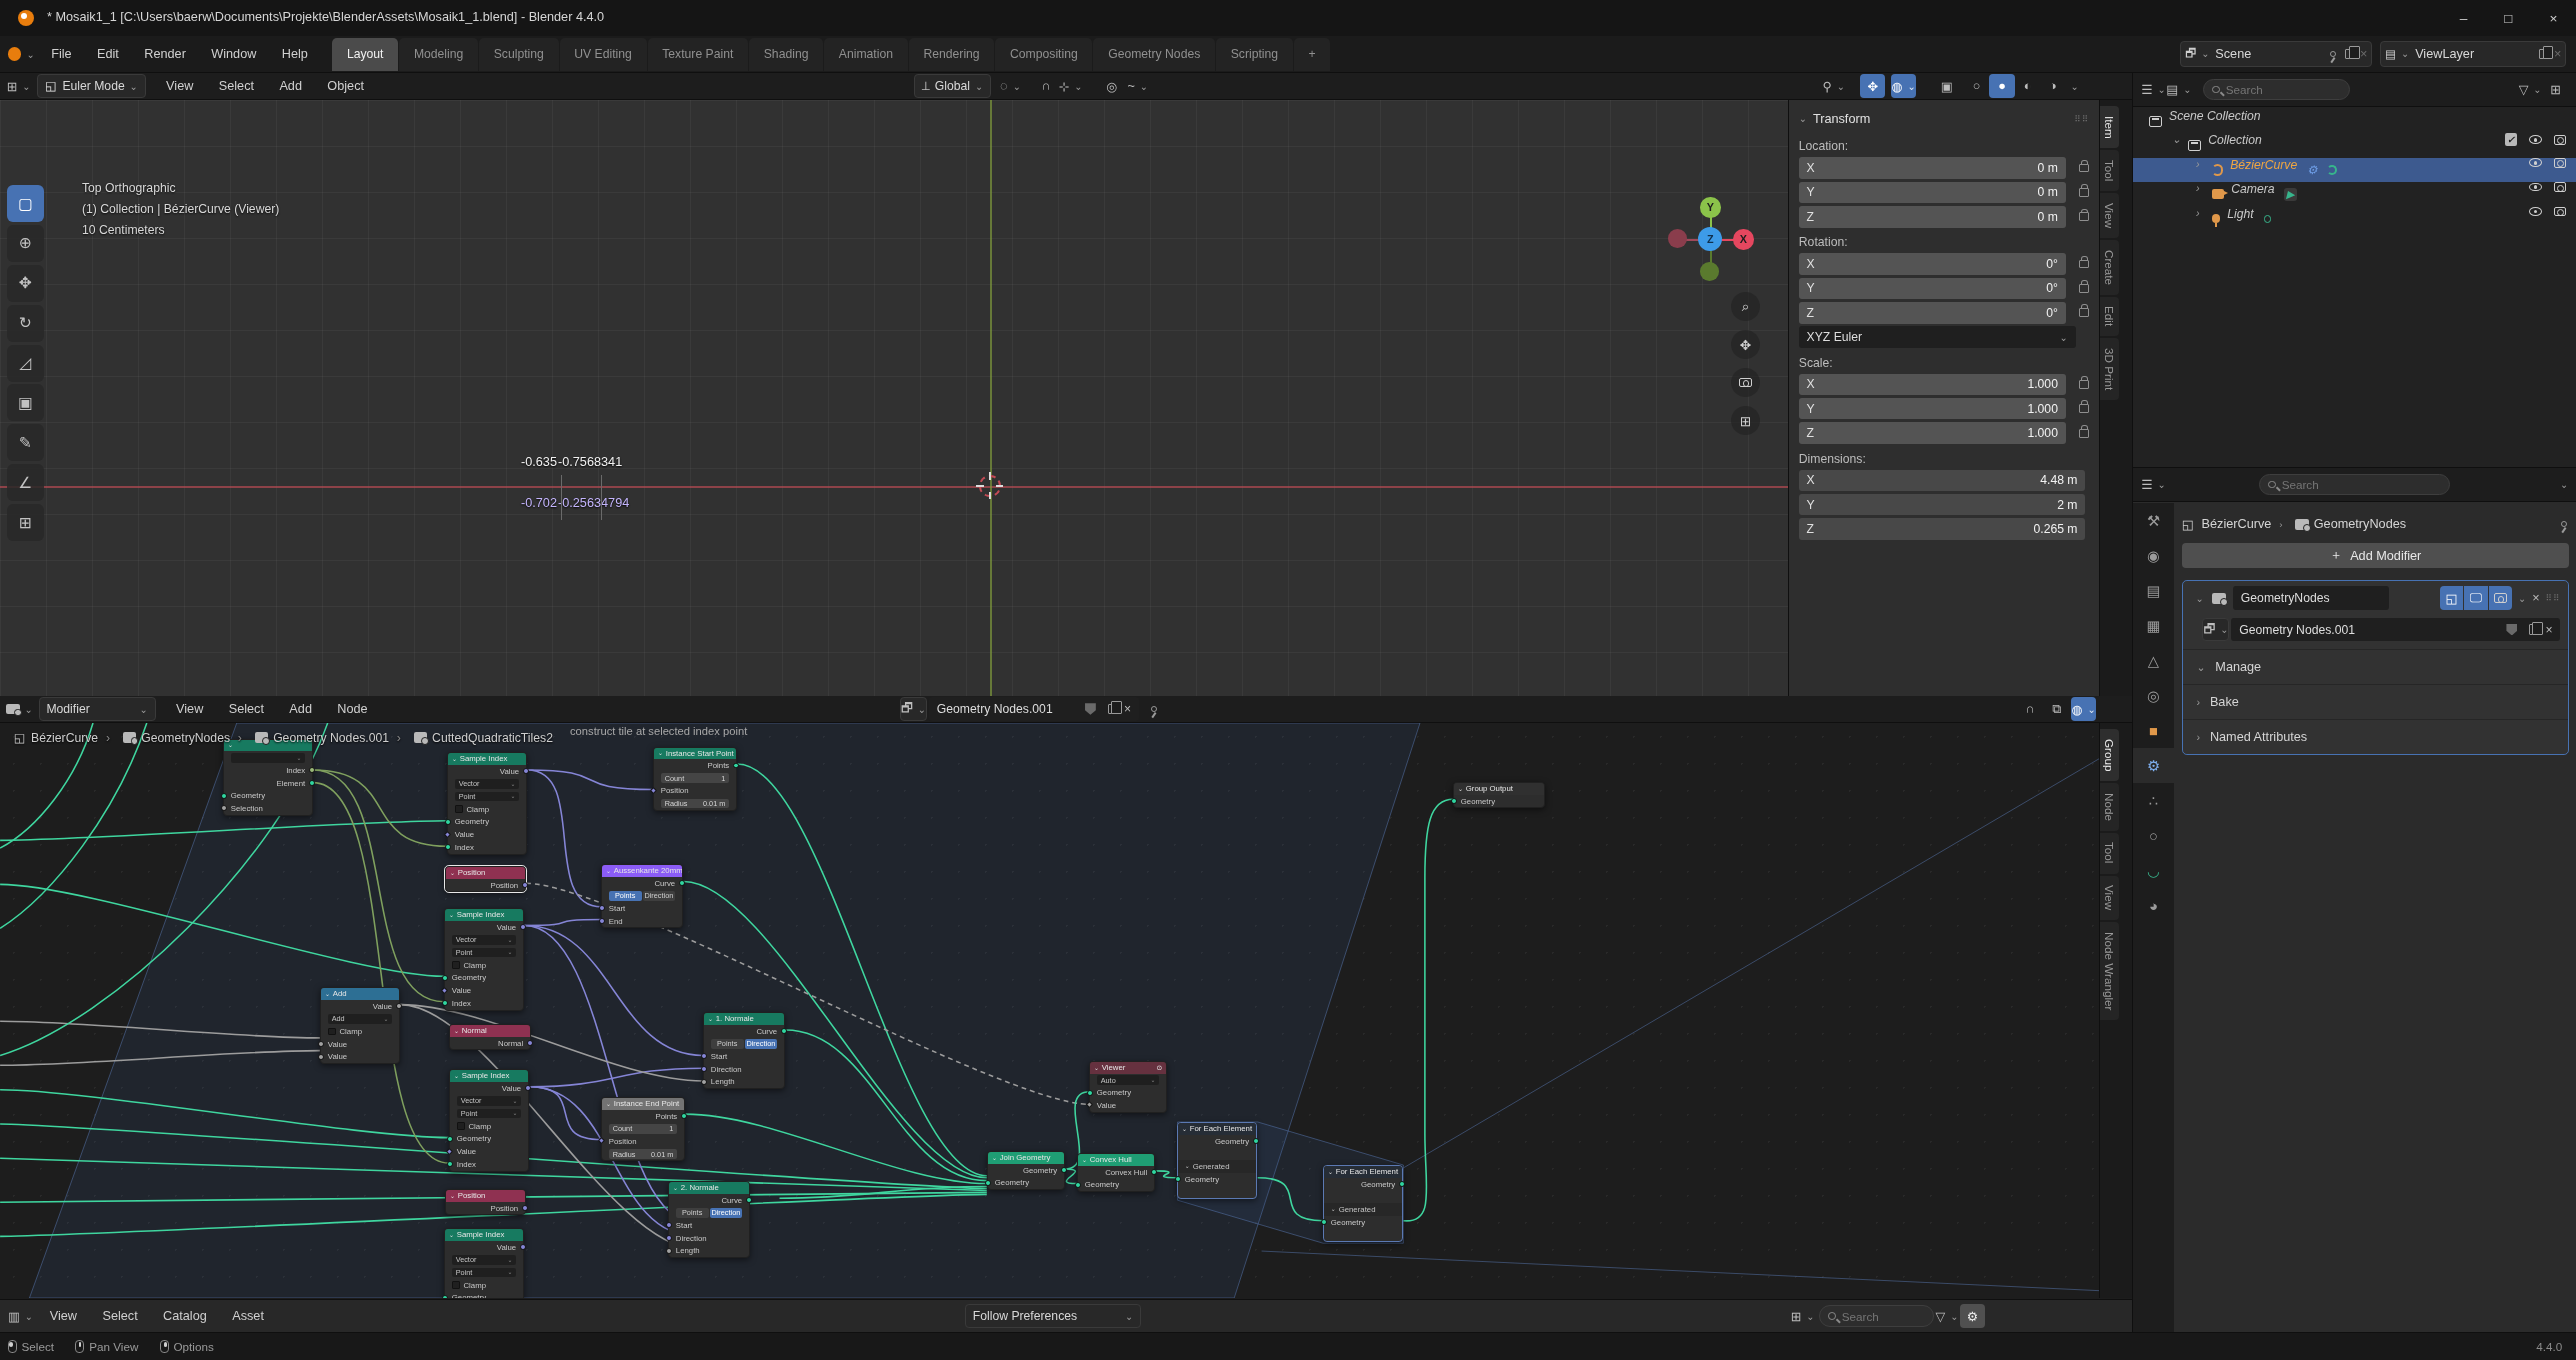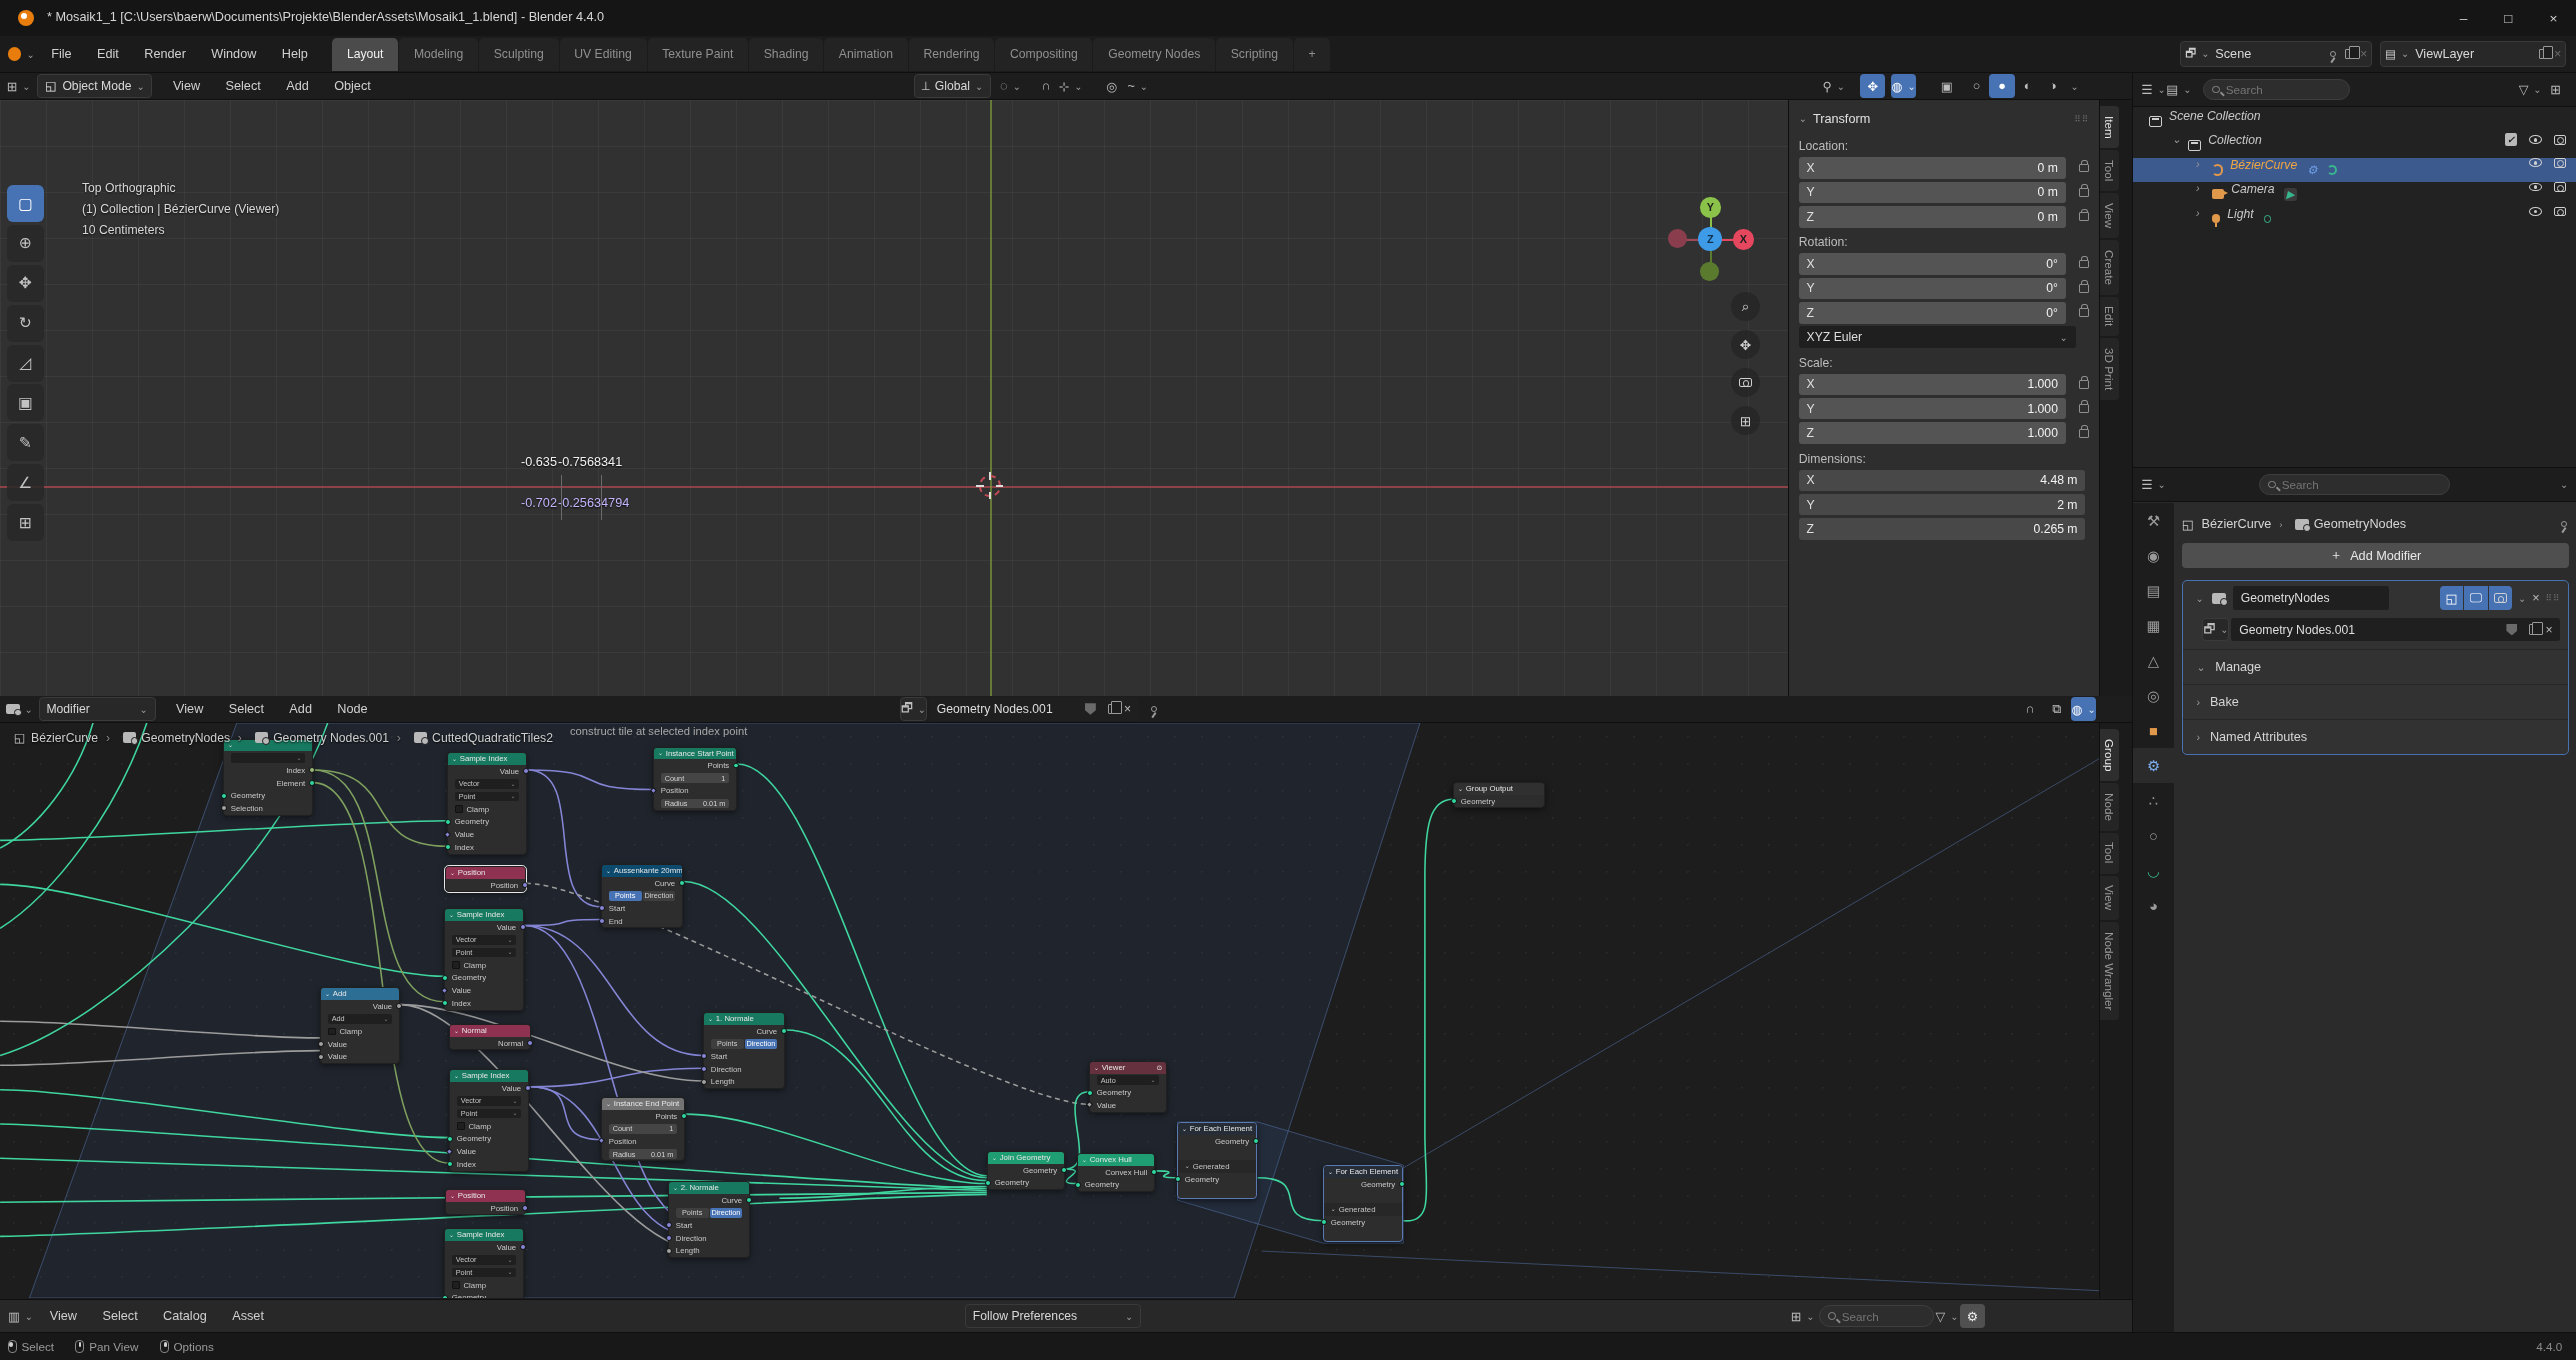--- a/index.html
+++ b/index.html
@@ -194,21 +194,21 @@
       <span class="copyico" style="margin:0 5.9px;"></span>
       <span style="color:#6a6a6a;">×</span>
     </div>
   </div>
 
   <div id="viewport" class="abs clip">
     <div class="ed-header abs" style="left:0;top:0;width:2132px;height:27px;">
       <div class="icon-btn" style="margin-left:5.9px;">⊞<span class="chev">⌄</span></div>
       <div class="hdr-btn" style="margin-left:5.9px;">
         <span style="color:#e8e8e8;margin-right:5.9px;">◱</span>
-        <span>Object Mode</span>
+        <span>Euler Mode</span>
           <span class="chev">⌄</span>
       </div>
       <div id="vp-menus" class="row" style="margin-left:7.8px;">
           <div class="menu-item">View</div>
           <div class="menu-item">Select</div>
           <div class="menu-item">Add</div>
           <div class="menu-item">Object</div>
         </div>
       <div class="hdr-btn" style="position:absolute;left:914px;">
         <span style="margin-right:4.9px;color:#bdbdbd;">⟂</span>
@@ -741,21 +741,21 @@
             <div class="nhdr" style="background: rgb(143, 49, 81);">
               <span style="font-size:5.9px;margin-right:2.9px;">⌄</span>
               <span>Position</span>
             </div>
             <div class="nrow out">
               <div>Position</div>
               <div class="sock" style="right: -2.9px; background: rgb(133, 133, 214);"></div>
             </div>
           </div>
           <div class="node" style="left: 601px; top: 141px; width: 82px;">
-            <div class="nhdr" style="background: #0c4a6e;">
+            <div class="nhdr" style="background: #8b5cf6;">
               <span style="font-size:5.9px;margin-right:2.9px;">⌄</span>
               <span>Aussenkante 20mm</span>
             </div>
             <div class="nrow out">
               <div>Curve</div>
               <div class="sock" style="right: -2.9px; background: rgb(47, 214, 160);"></div>
             </div>
             <div class="nrow">
               <div class="nt2">
                 <span class="on">Points</span>

